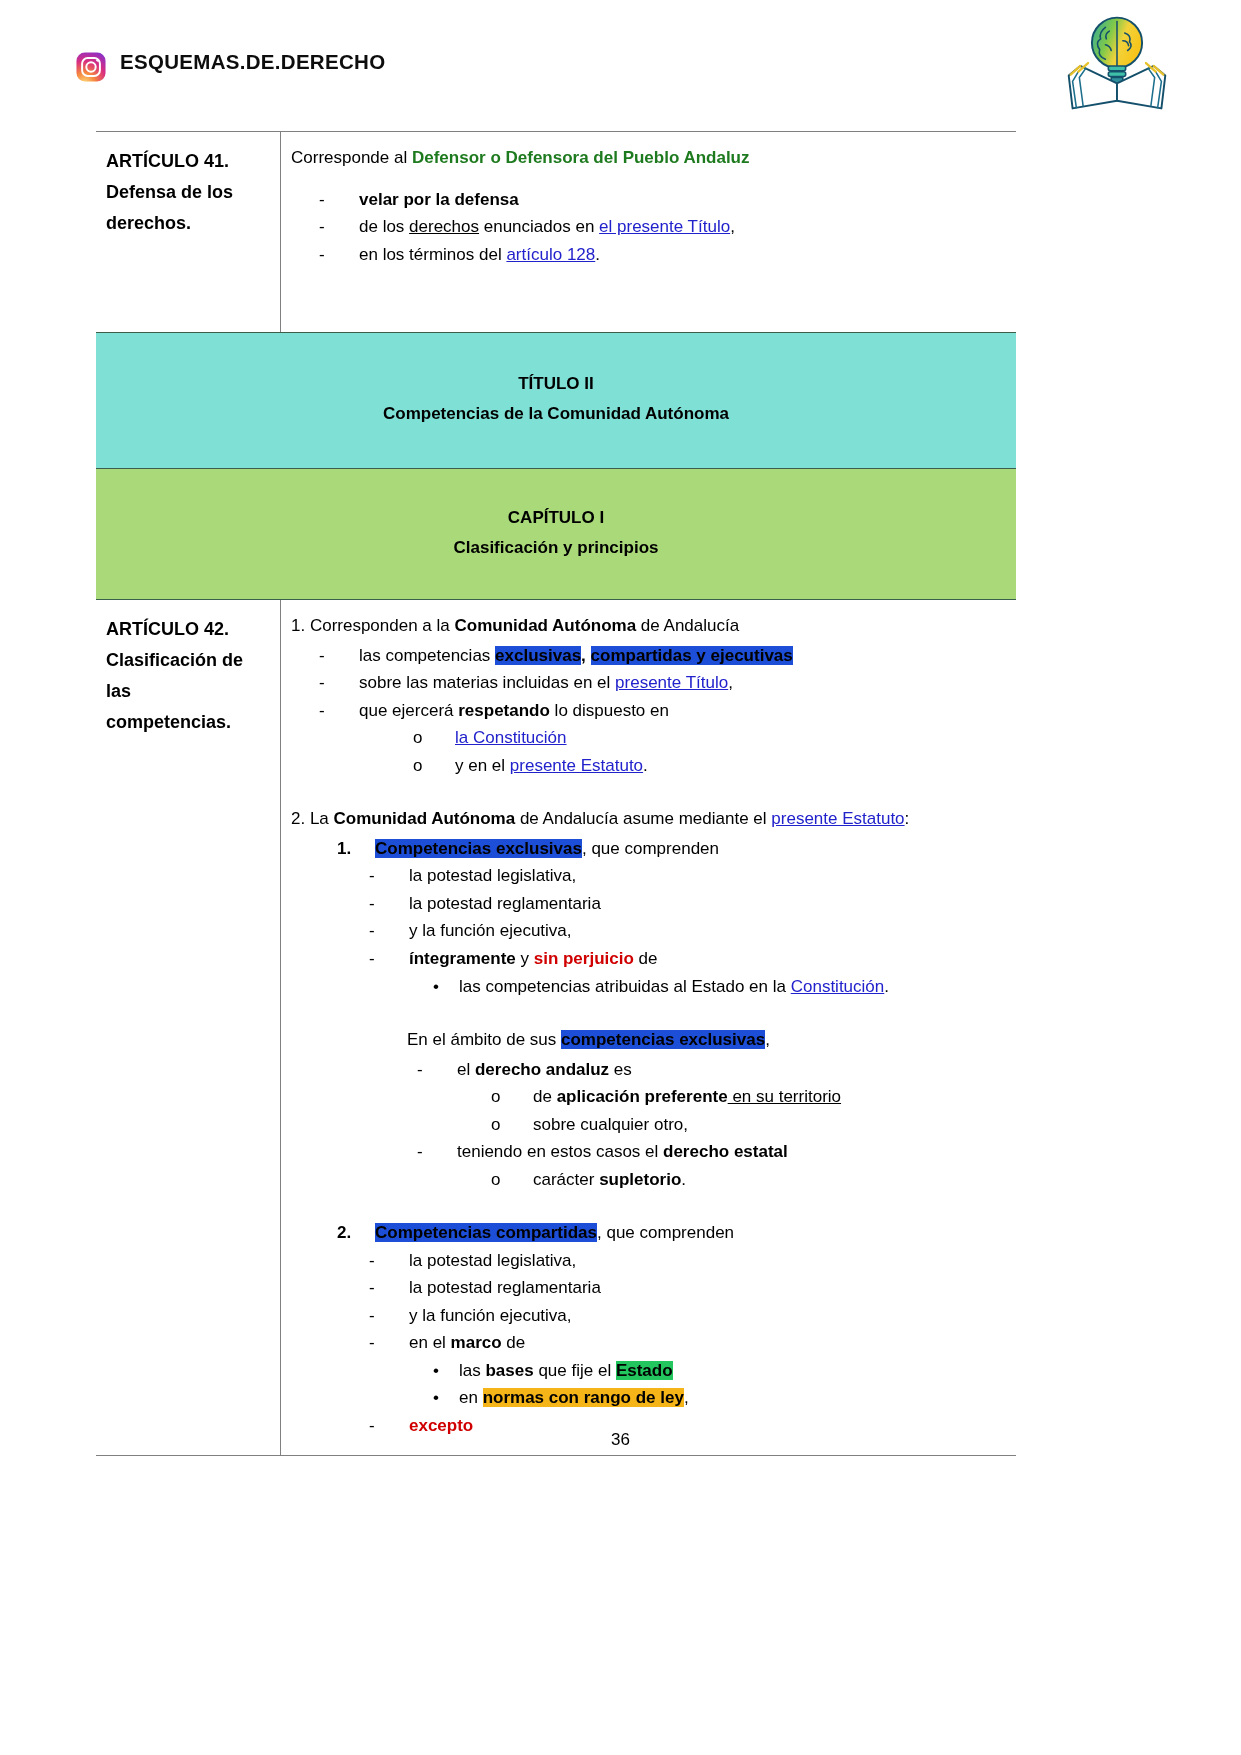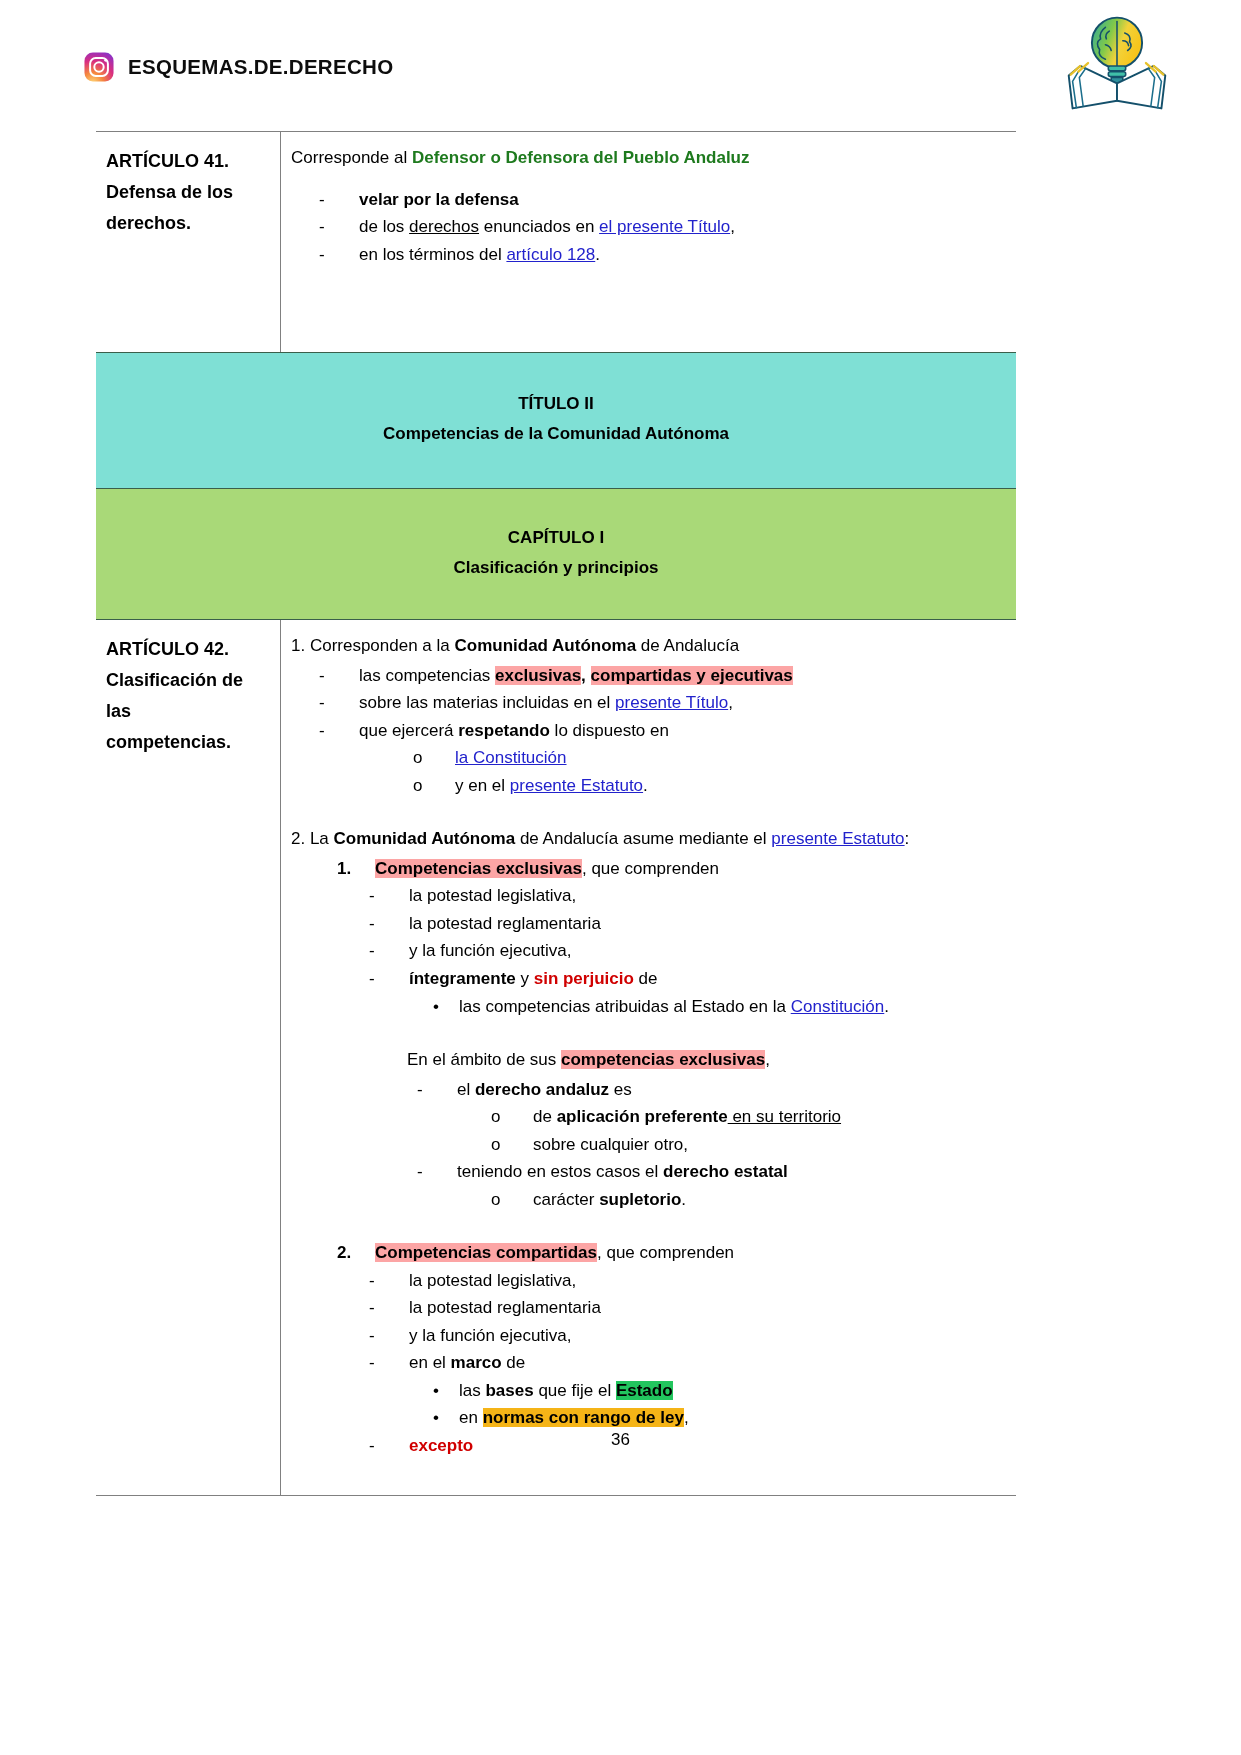--- a/index.html
+++ b/index.html
@@ -12,39 +12,39 @@
     position: relative;
     overflow: hidden;
   }
 
   
   .header {
     position: absolute; top: 0; left: 0; width: 1241px; height: 128px;
   }
   .brand {
     position: absolute; left: 76px; top: 52px;
-    display: flex; align-items: center; gap: 14px; margin-left: 8px;
+    display: flex; align-items: flex-start; gap: 14px;
   }
   .ig-icon { width: 30px; height: 30px; display:block; }
   .brand-text {
     font-size: 20.5px; font-weight: bold; letter-spacing: 0.3px;
     color: #0d0d0d; line-height: 1;
   }
   .logo-mark { position: absolute; right: 66px; top: 8px; width: 116px; height: 112px; }
 
   
   .doc { position: absolute; left: 96px; top: 131px; width: 920px; }
 
   .row { display: flex; width: 920px; }
   .cell-l {
     width: 185px; flex: 0 0 185px;
     border-right: 1.4px solid #808080;
     padding: 14px 10px 10px 10px;
   }
-  .cell-r { flex: 1 1 auto; padding: 12px 12px 28px 10px; }
+  .cell-r { flex: 1 1 auto; padding: 12px 12px 8px 10px; }
 
   .rule-top { border-top: 1.6px solid #808080; }
   .rule-bot { border-bottom: 1.6px solid #808080; }
 
   .art-title {
     font-size: 18px; font-weight: bold; line-height: 1.72;
     color: #000;
   }
 
   
@@ -59,21 +59,21 @@
   .banner .b1 { display:block; }
   .banner .b2 { display:block; }
 
   
   .p { font-size: 17px; line-height: 1.62; color: #000; margin: 0 0 2px 0; }
   .b { font-weight: bold; }
   .green { color: #1E7A1E; font-weight: bold; }
   .red { color: #D00000; font-weight: bold; }
   .link { color: #2222CC; text-decoration: underline; }
   .u { text-decoration: underline; }
-  .hl-pink { background: #fca5a5; }
+  .hl-pink { background: #1d4ed8; }
   .hl-teal { background: #22c55e; }
   .hl-orange { background: #F5B417; }
 
   
   .lvl { display: flex; font-size: 17px; line-height: 1.62; }
   .mk { flex: 0 0 auto; text-align: left; }
   .tx { flex: 1 1 auto; }
 
   .l1 { padding-left: 28px; }   
   .l1 .mk { width: 40px; }

